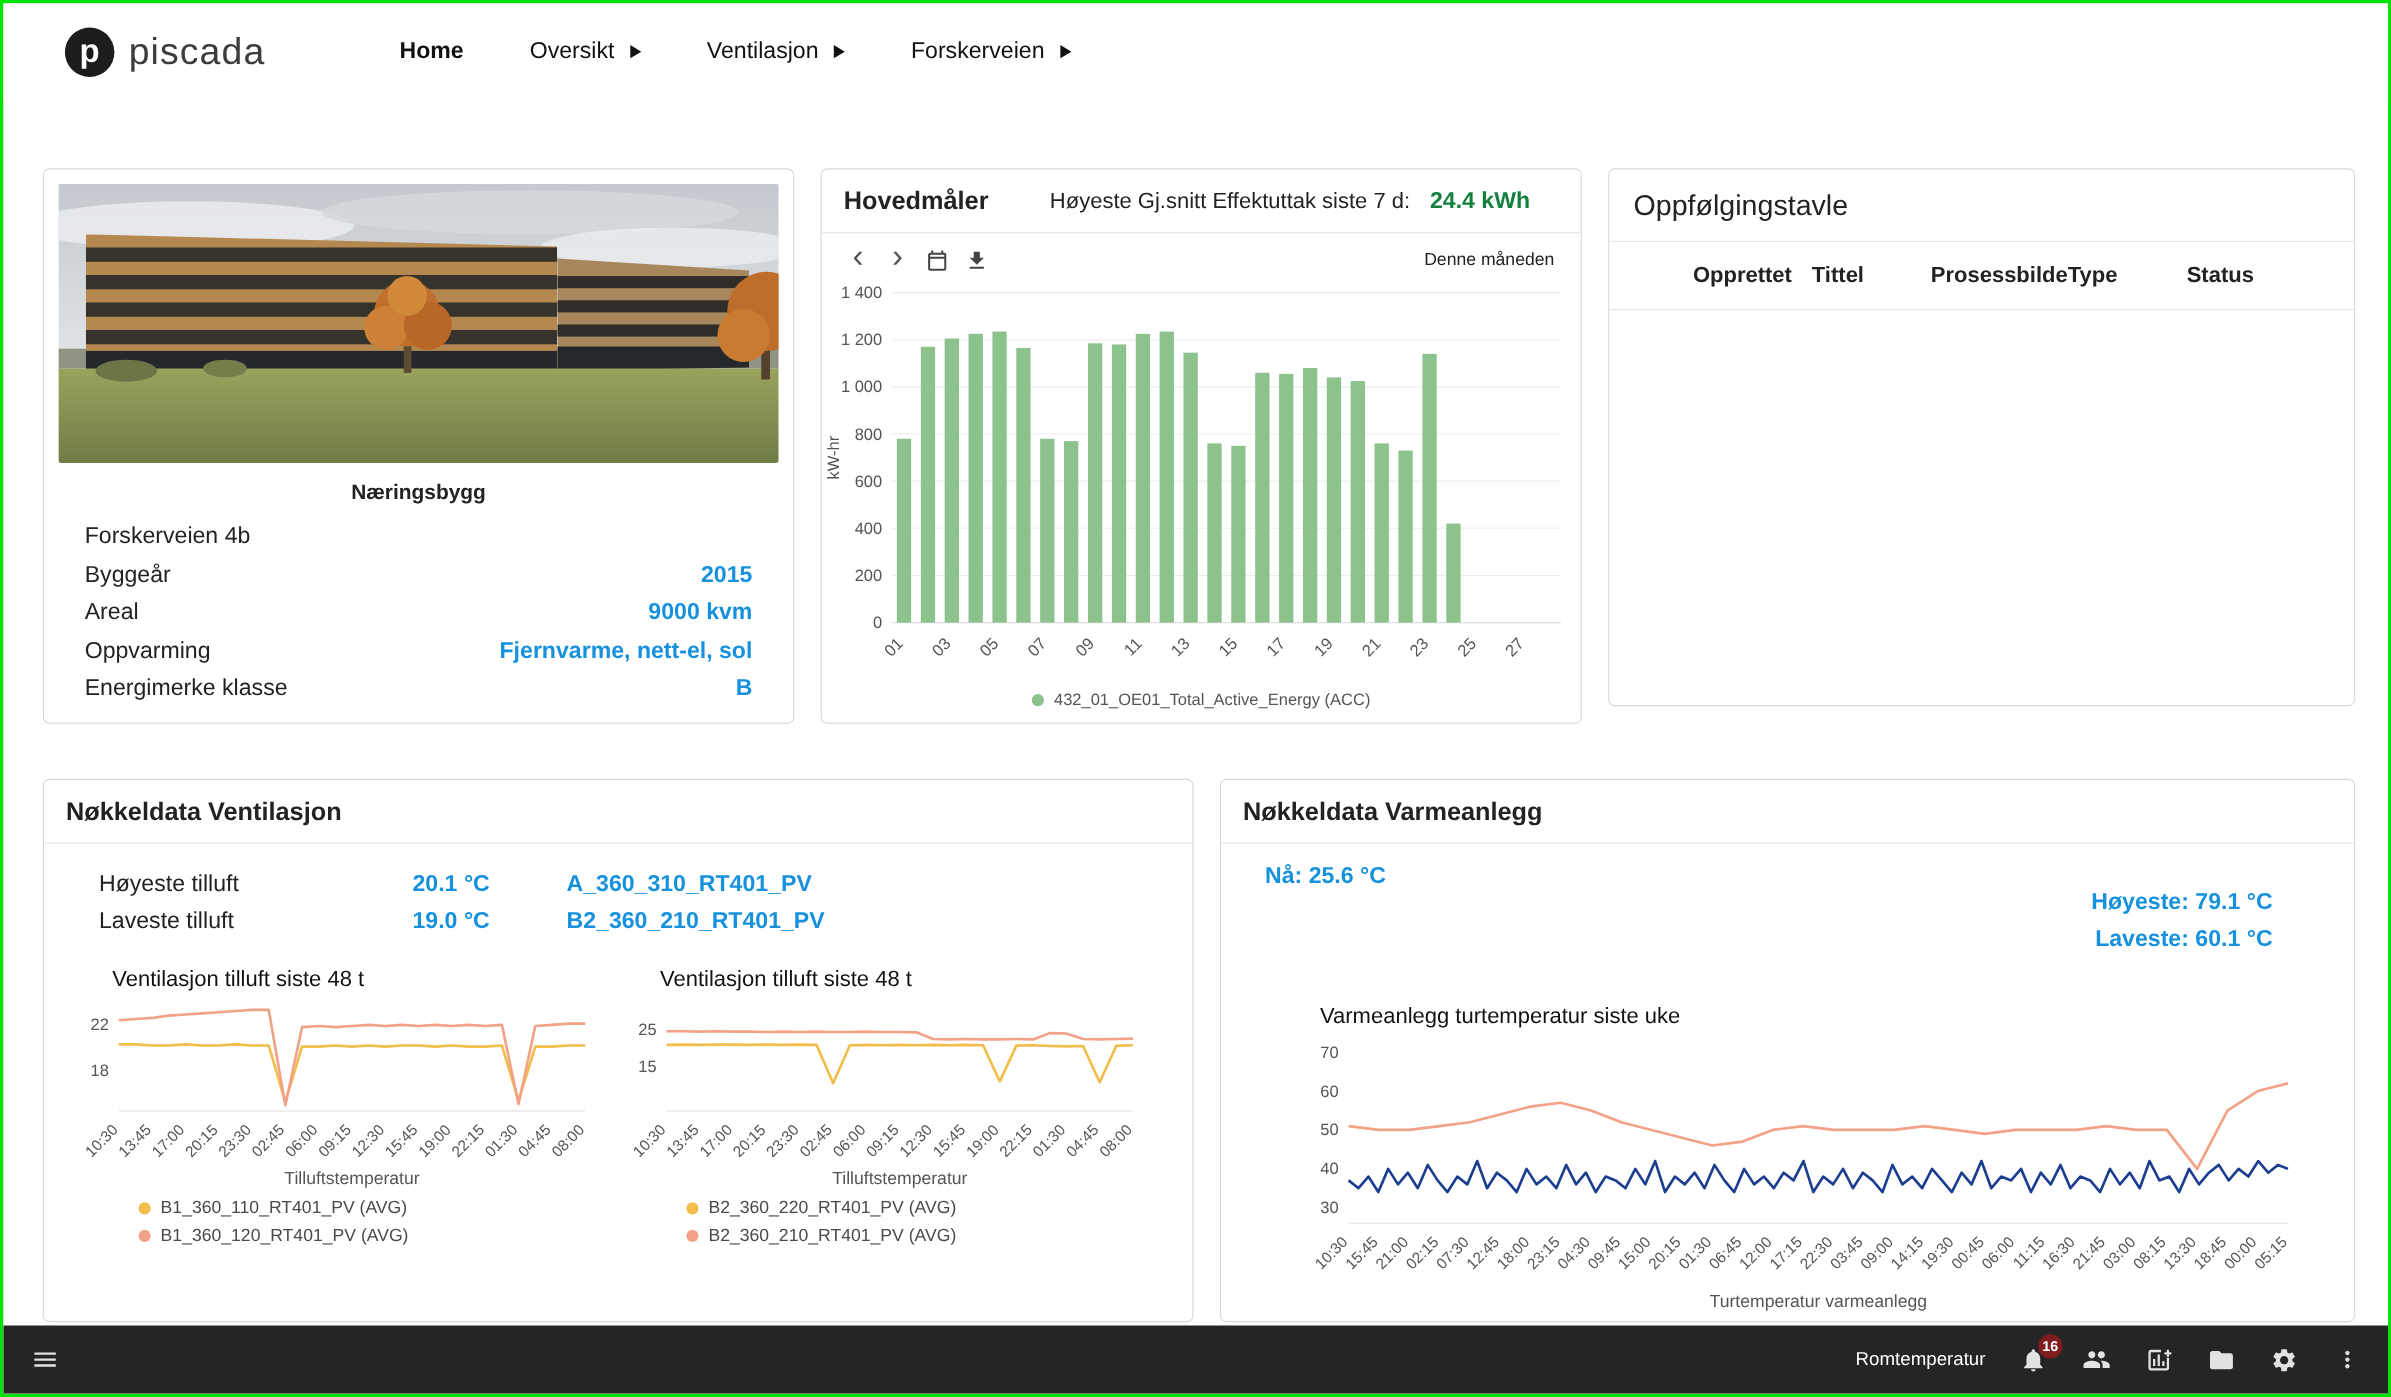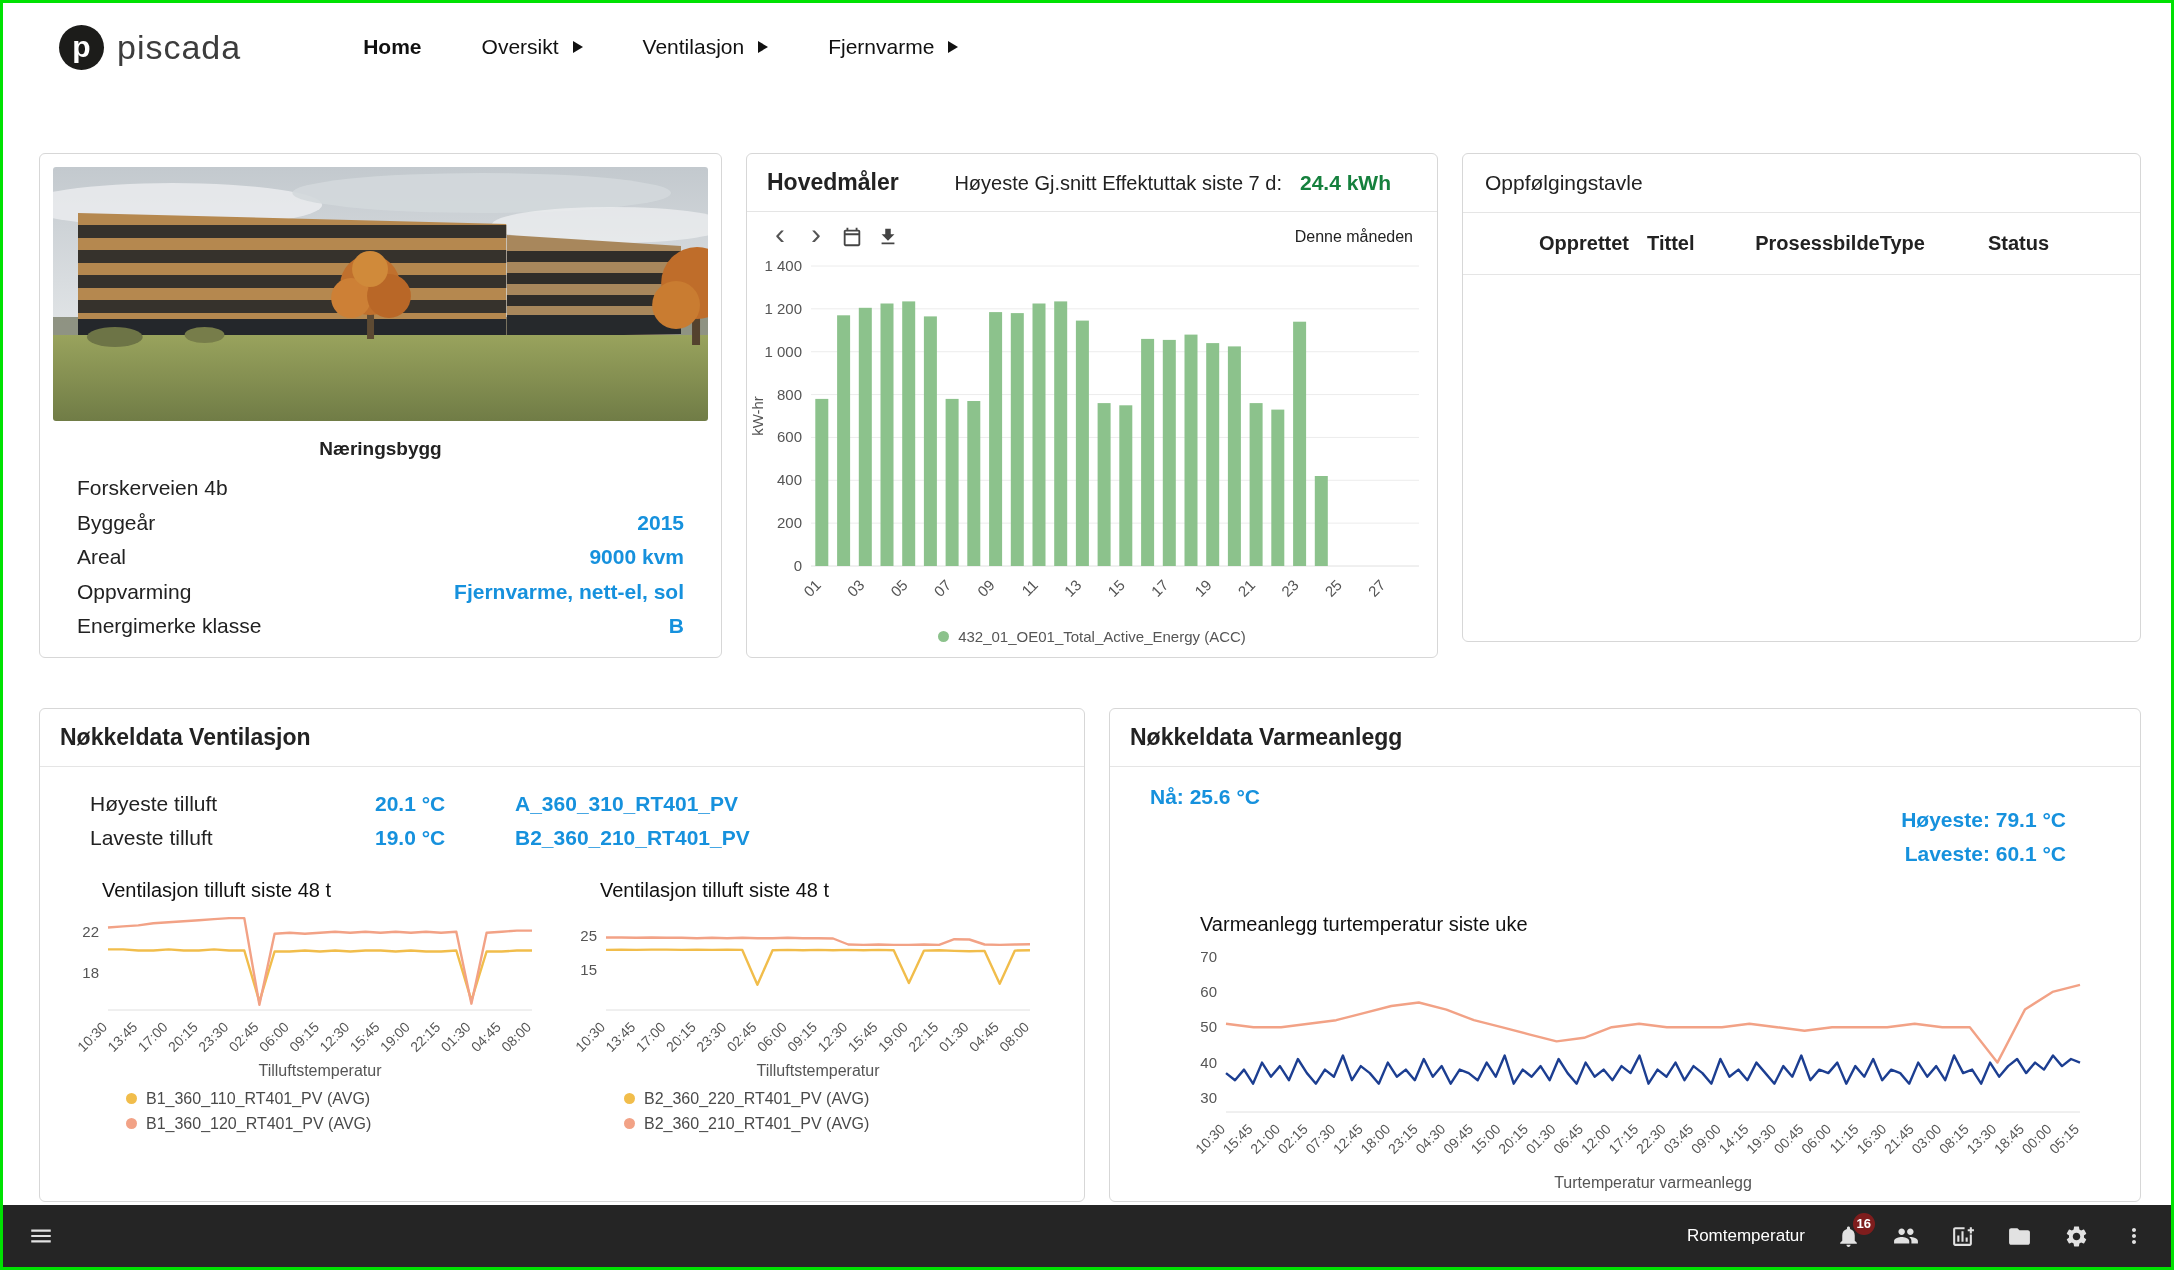--- a/index.html
+++ b/index.html
@@ -45,21 +45,21 @@
   .tb-icons { display: flex; align-items: center; gap: 2px; color: #444; }
   .tb-btn { width: 34px; height: 30px; display: flex; align-items: center; justify-content: center; cursor: pointer; }
   .chev { font-size: 30px; color: #555; line-height: 22px; padding-bottom: 6px; }
   .period { font-size: 16px; color: #222; cursor: pointer; }
   .legend-energy { display: flex; align-items: center; gap: 9px; justify-content: center;
                    font-size: 15px; color: #555; padding-top: 2px; }
   .dot { width: 11px; height: 11px; border-radius: 50%; display: inline-block; flex: 0 0 auto; }
 
   
   .card-c { flex: 1 1 auto; height: 489px; }
-  .cc-head { padding: 17px 22px; font-size: 21px; color: #222; border-bottom: 1px solid #e5e5e5; }
+  .cc-head { padding: 17px 22px; font-size: 26px; color: #222; border-bottom: 1px solid #e5e5e5; }
   .cc-cols { display: grid; grid-template-columns: repeat(5, 1fr); padding: 19px 44px 19px 76px;
              font-size: 20px; font-weight: 700; border-bottom: 1px solid #e5e5e5; }
 
   
   .card-d { width: 1046px; height: 494px; display: flex; flex-direction: column; }
   .cd-head { padding: 15px 20px; font-size: 23px; font-weight: 700; border-bottom: 1px solid #e5e5e5; }
   .vent-info { padding: 20px 0 0 50px; }
   .vent-row { display: grid; grid-template-columns: 285px 140px auto; font-size: 21px; line-height: 34px; }
   .vent-val { color: #1691dd; font-weight: 700; }
   .vent-tag { color: #1691dd; font-weight: 700; cursor: pointer; }
@@ -110,21 +110,21 @@
       </div>
       <div class="nav-item">
         <span>Oversikt</span>
         <span class="tri"></span>
       </div>
       <div class="nav-item">
         <span>Ventilasjon</span>
         <span class="tri"></span>
       </div>
       <div class="nav-item">
-        <span>Fjernvarme</span>
+        <span>Forskerveien</span>
         <span class="tri"></span>
       </div>
     </nav>
   </header>
 
   <main class="main">
     <div class="row row1">
 
       <section class="card card-a">
         <div class="photo">

